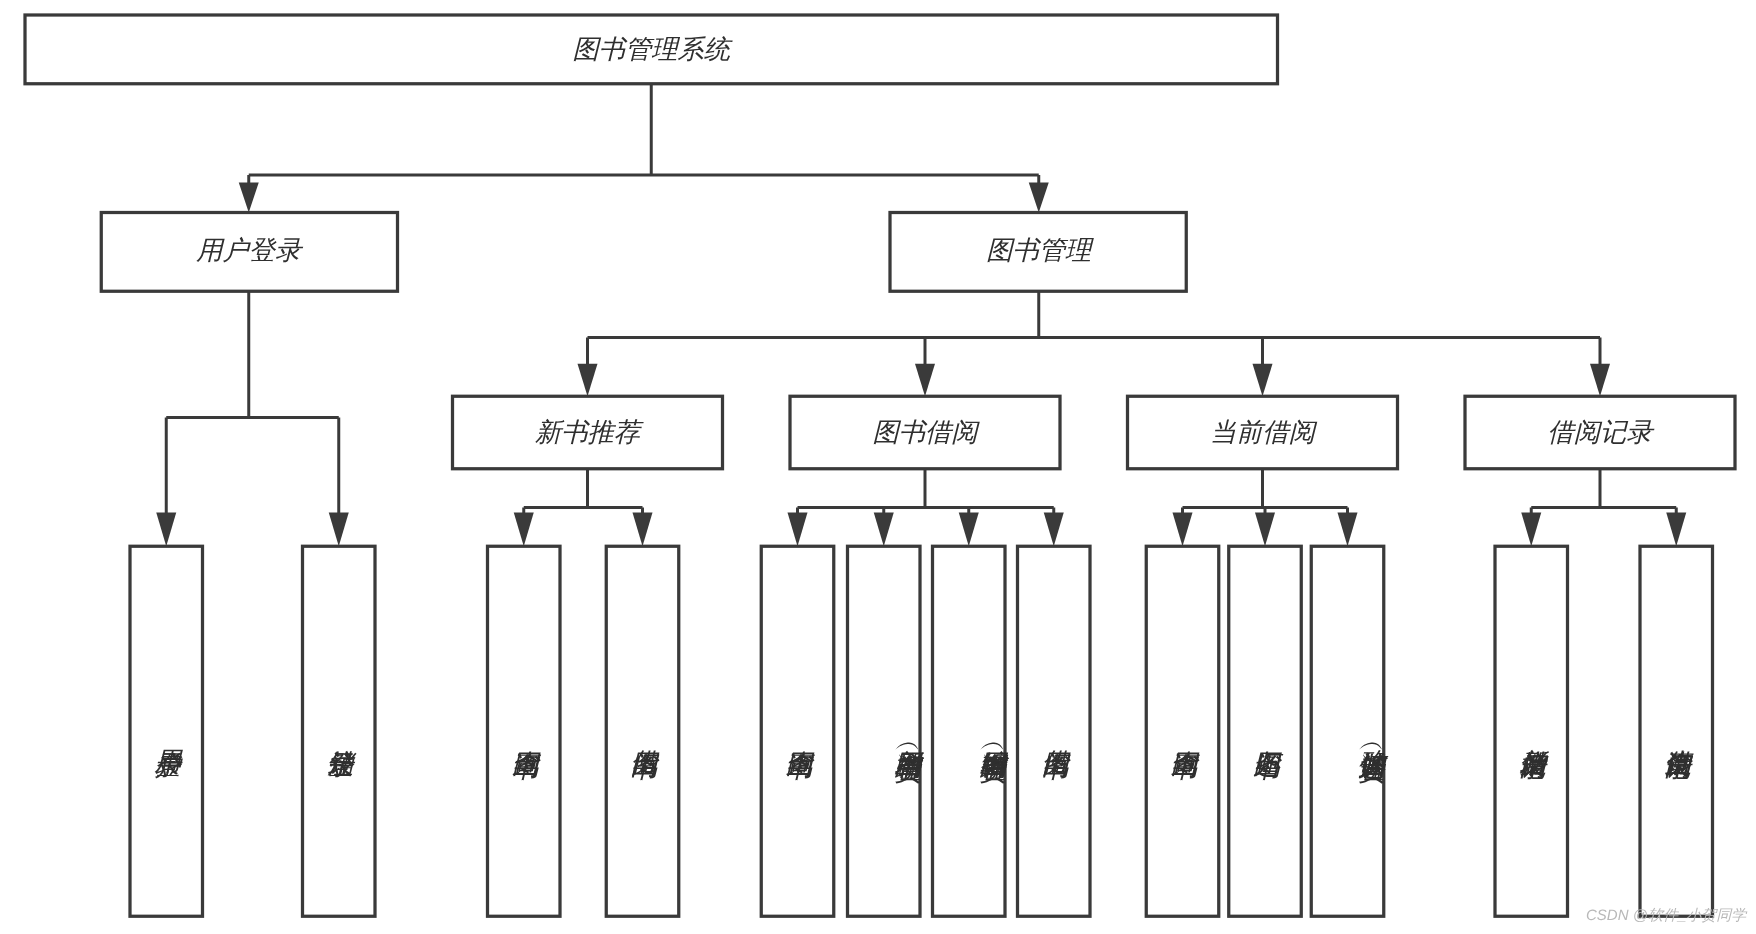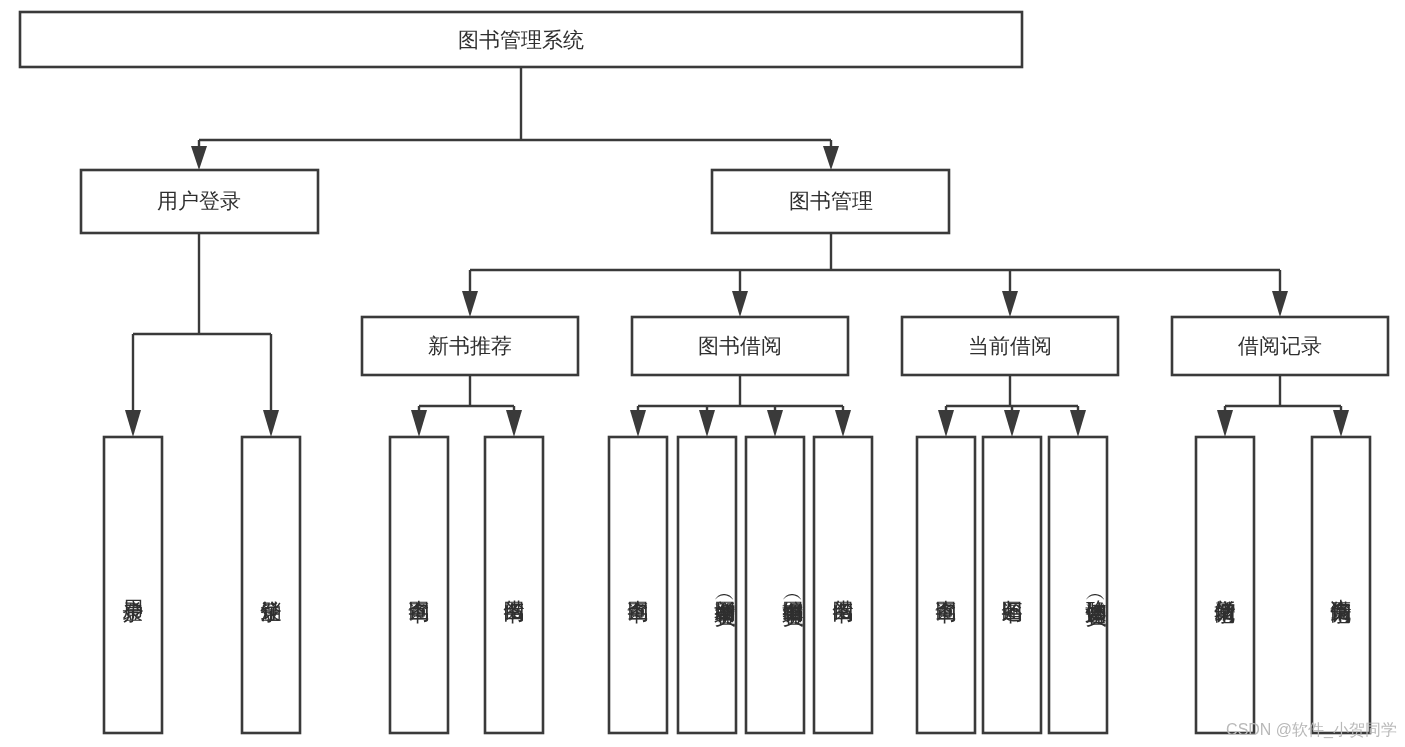--- a/index.html
+++ b/index.html
@@ -9,20 +9,21 @@
   }
   body {
     font-family: "Liberation Sans", "DejaVu Sans", sans-serif;
   }
   #stage {
     position: relative;
     width: 1405px;
     height: 747px;
     background: #ffffff;
     overflow: hidden;
+    font-style: italic;
   }
   svg#diagram {
     position: absolute;
     left: 0;
     top: 0;
     width: 1405px;
     height: 747px;
   }
   .node-rect {
     fill: #ffffff;
@@ -62,21 +63,21 @@
     pointer-events: none;
   }
   .vert-label.center-v {
     align-items: center;
   }
   .watermark {
     position: absolute;
     right: 8px;
     bottom: 6px;
     font-family: "Liberation Sans", "DejaVu Sans", sans-serif;
-    font-size: 16px;
+    font-size: 12px;
     color: #b9b9b9;
     white-space: nowrap;
     user-select: none;
     text-align: right;
   }
 </style>
 </head>
 <body>
 
 <div id="stage">

